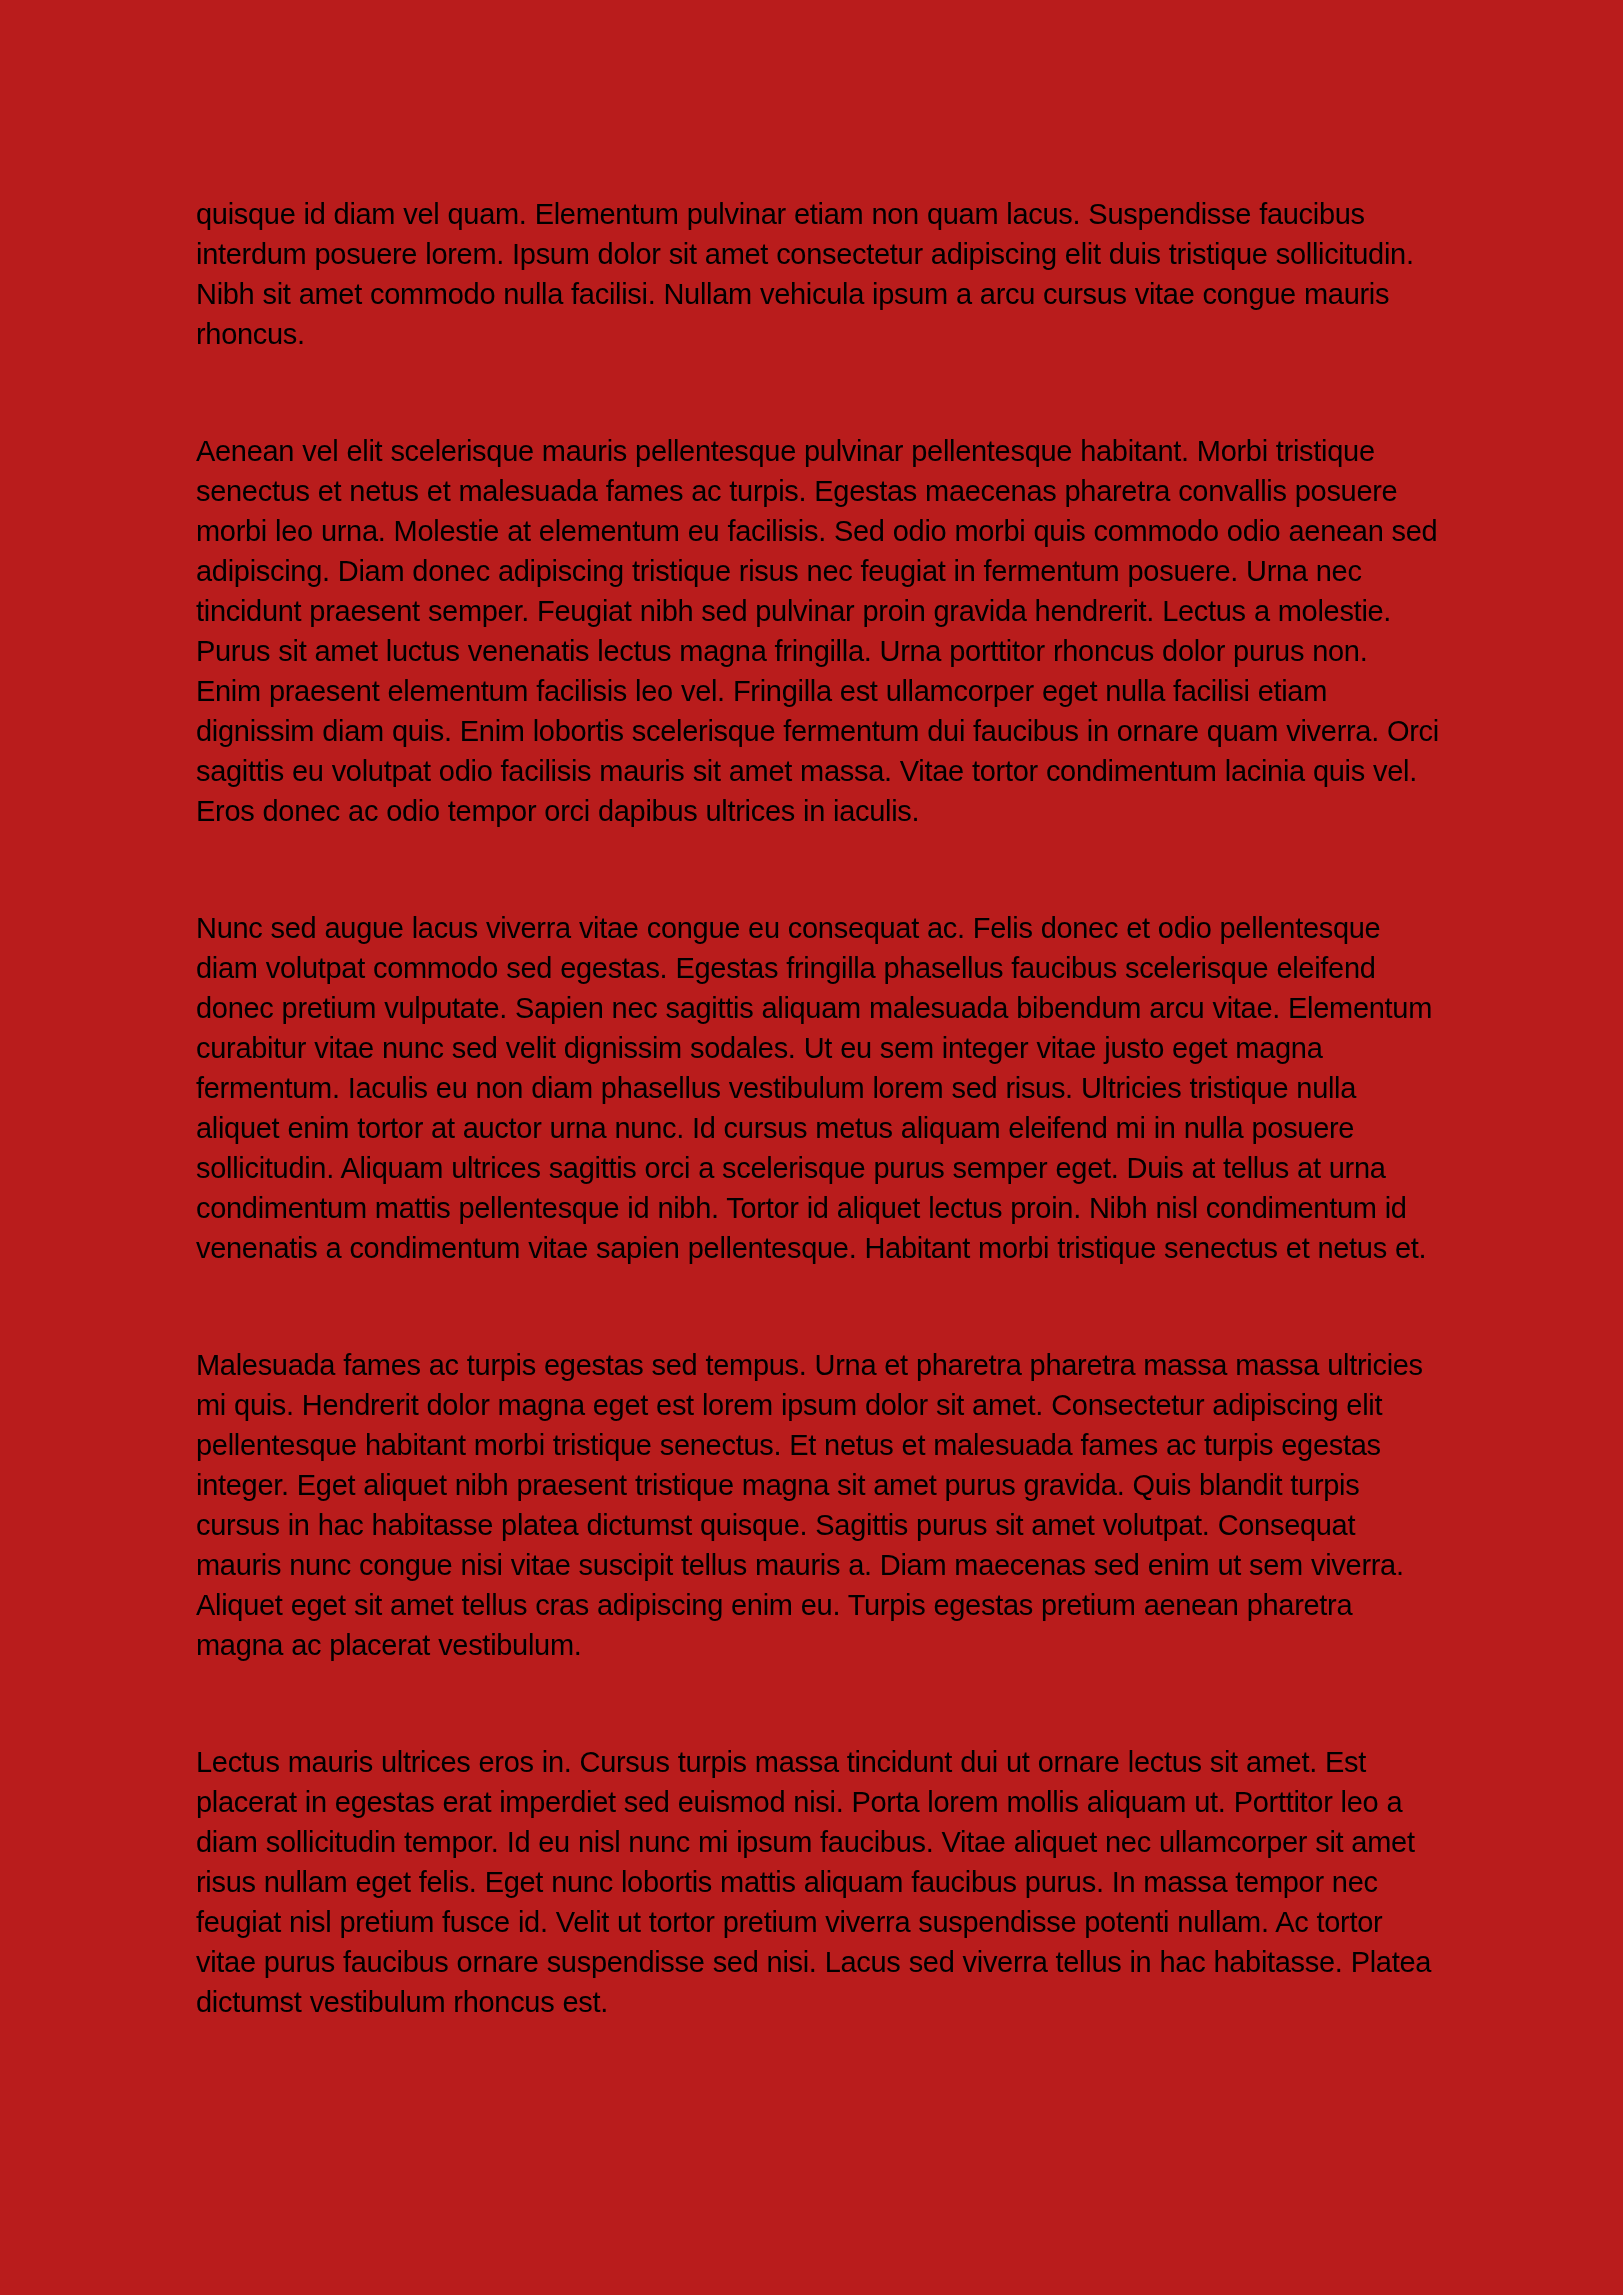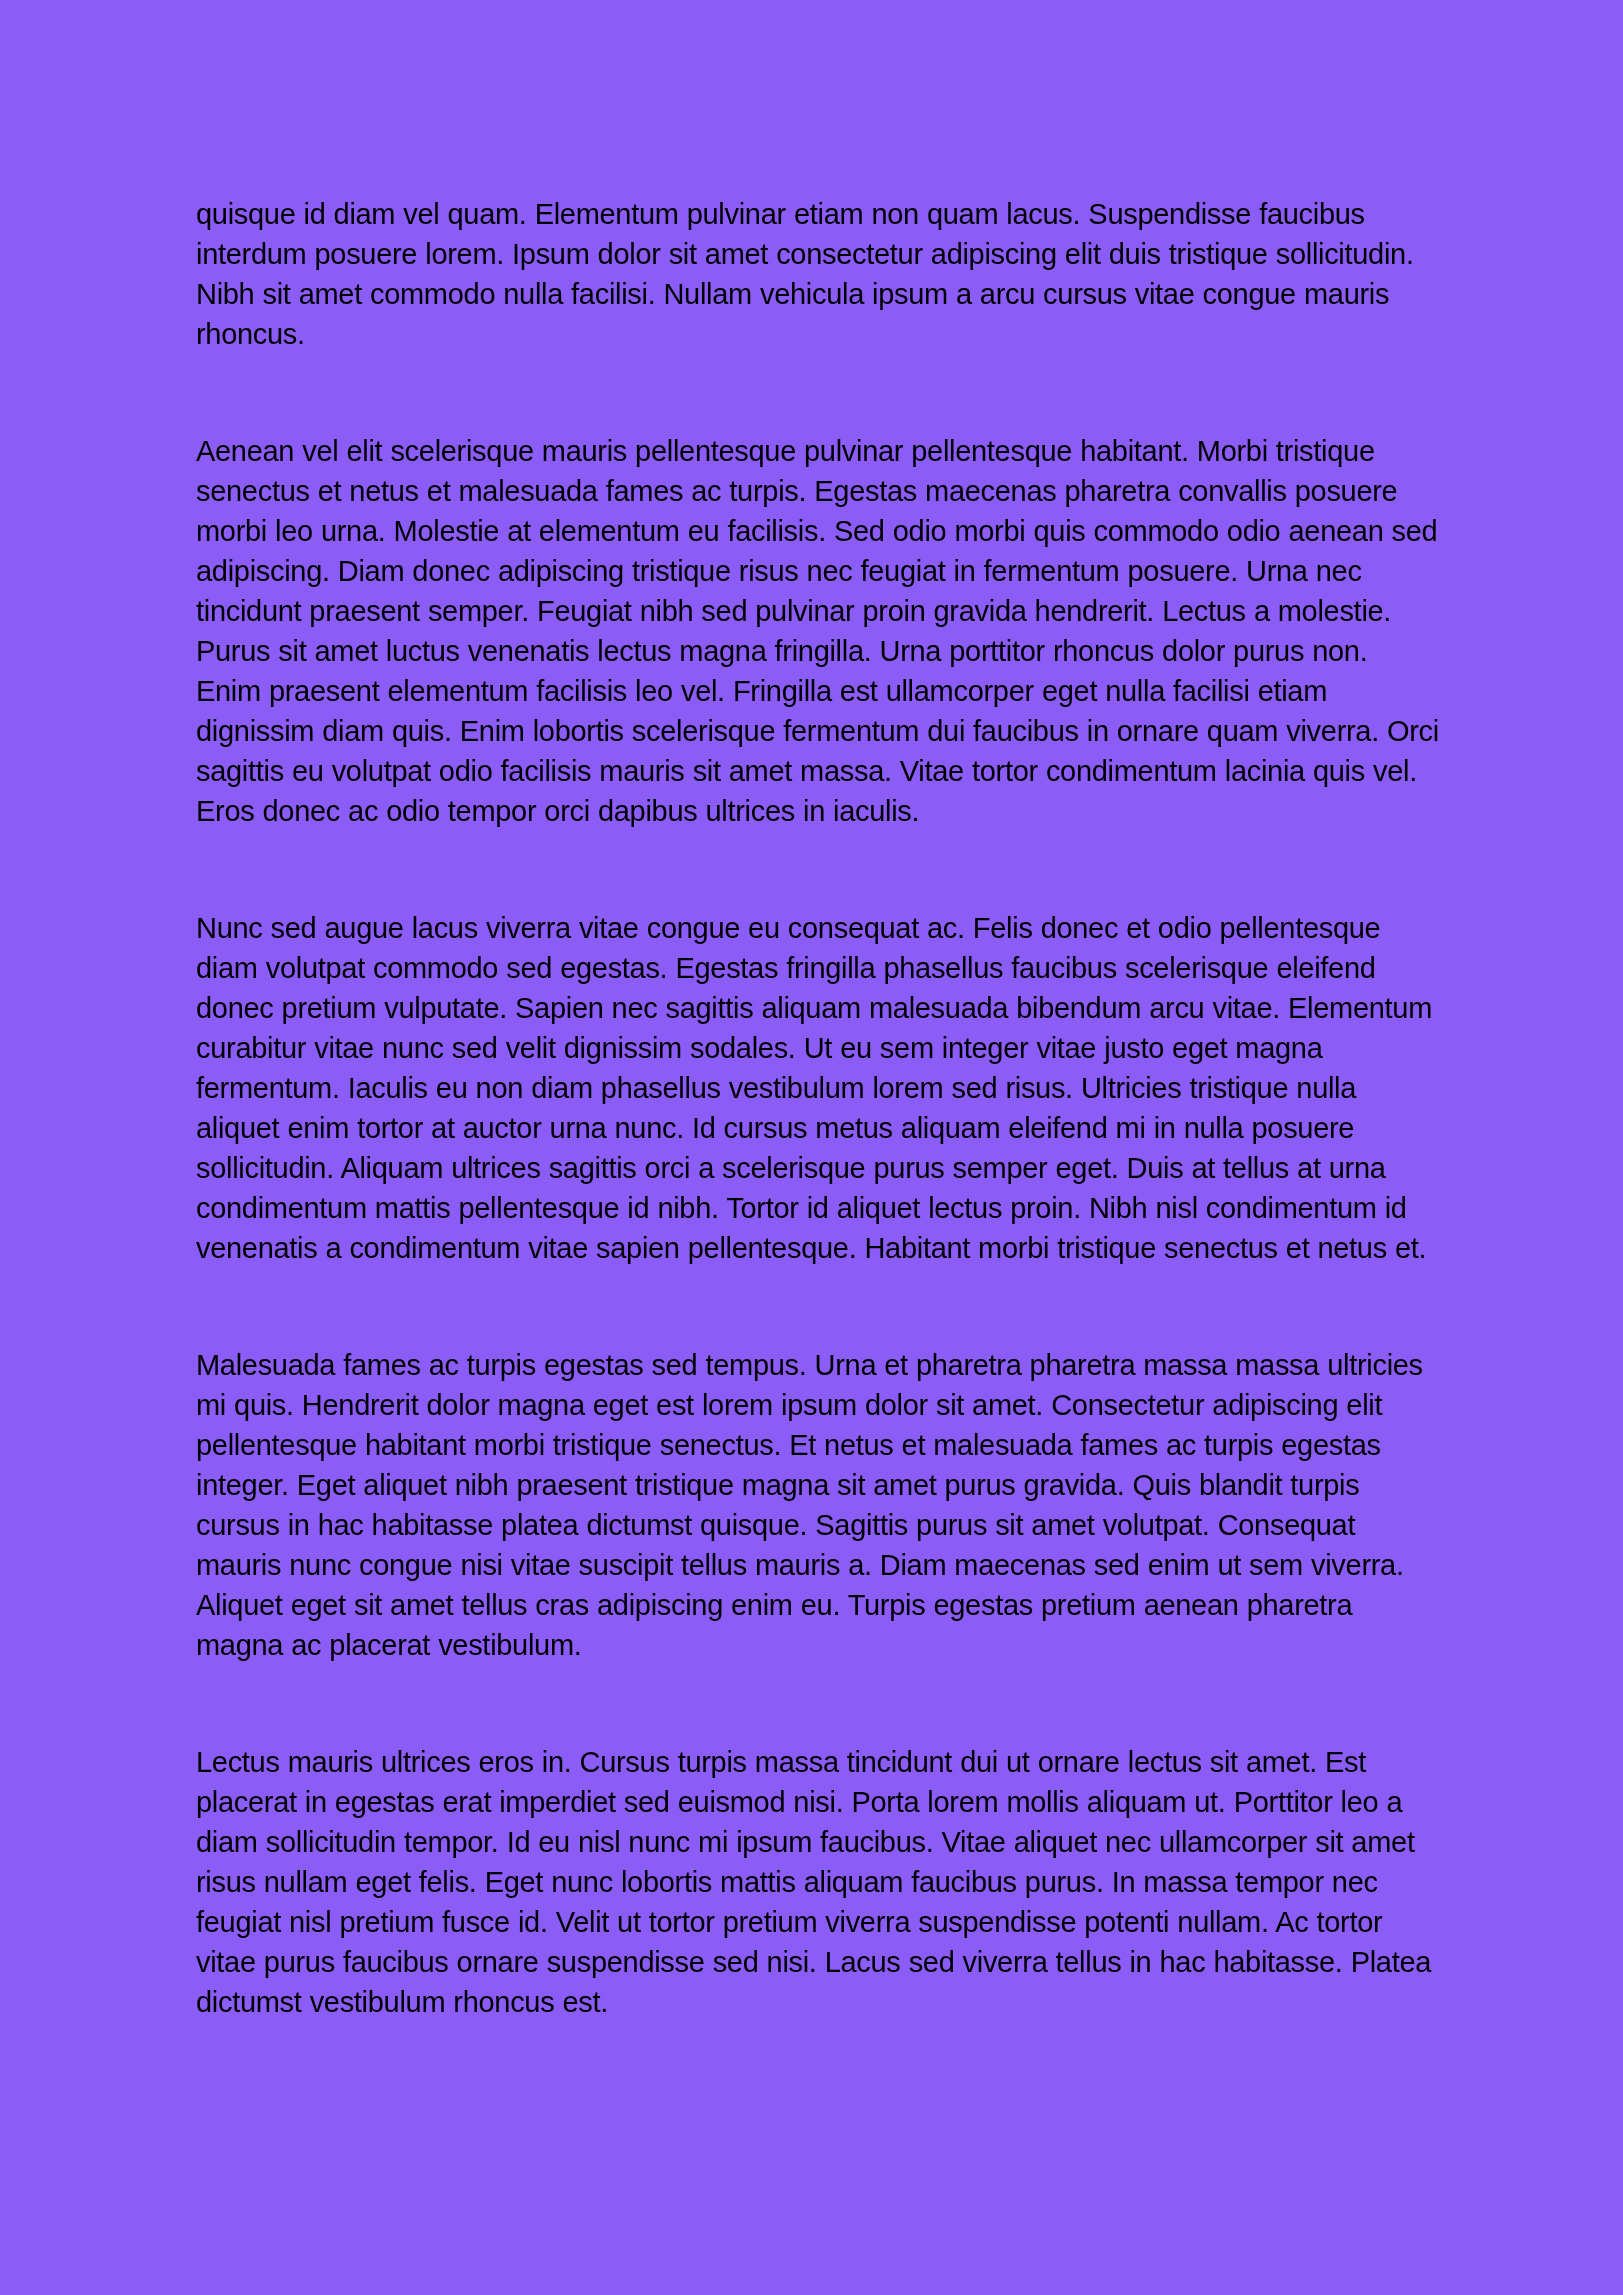--- a/index.html
+++ b/index.html
@@ -11,21 +11,21 @@
     width: 1623px;
     height: 2295px;
     position: relative;
     font-family: "Liberation Sans", "DejaVu Sans", sans-serif;
     color: #000000;
     overflow: hidden;
   }
   .page {
     position: absolute;
     inset: 0;
-    background: #8b5cf6;
+    background: #b91c1c;
   }
   .doc-body {
     position: absolute;
     top: 194px;
     left: 196px;
     width: 1243px;
   }
   .doc-body p {
     margin: 0 0 77px 0;
     font-size: 29px;

